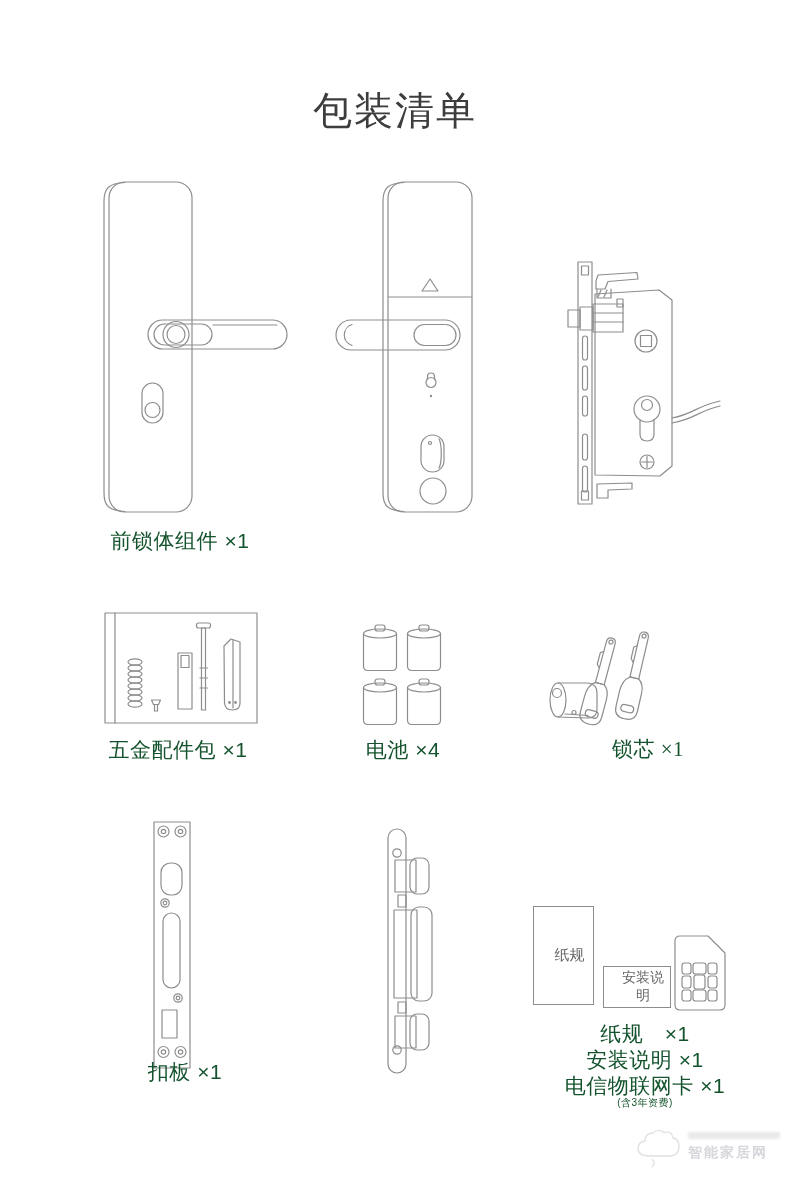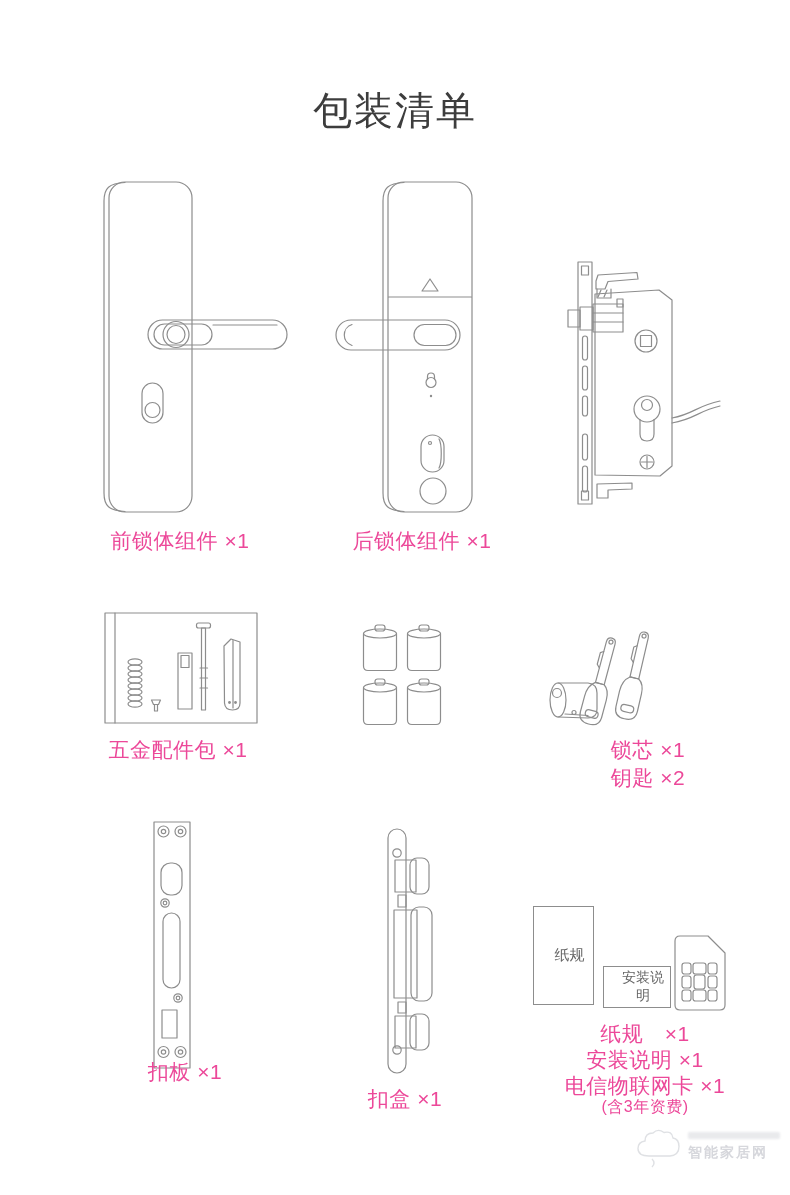--- a/index.html
+++ b/index.html
@@ -8,24 +8,24 @@
     position:relative; width:790px; height:1195px; margin:0 auto;
     background:#ffffff; overflow:hidden;
     font-family:"Liberation Sans", sans-serif;
   }
   .title {
     position:absolute; left:0; top:84px; width:790px;
     text-align:center; font-size:39px; font-weight:400;
     letter-spacing:2px; color:#3d3d3d;
   }
   .label {
-    position:absolute; font-size:21px; color:#ec4899;
+    position:absolute; font-size:21px; color:#14532d;
     text-align:center; letter-spacing:0.5px; line-height:1.2;
   }
-  .label.small { font-size:16px; }
+  .label.small { font-size:10px; }
   .illus { position:absolute; }
   .draw { fill:none; stroke:#8d8d8d; stroke-width:1.2; stroke-linejoin:round; stroke-linecap:round; }
   .dot  { fill:#8d8d8d; stroke:none; }
   .docbox {
     position:absolute; border:1.2px solid #8d8d8d; background:#fff;
     display:flex; align-items:center; justify-content:center;
     color:#666; text-align:center;padding-left:12px;
   }
   .watermark { position:absolute; left:632px; top:1120px; width:158px; height:58px; opacity:0.85; }
   .wm-cloud { position:absolute; left:0; top:6px; }
@@ -102,21 +102,20 @@
     <path class="draw" d="M 78,171.5 L 78,186 Q 78,193 85,193 Q 92,193 92,186 L 92,171.5"></path>
     <circle class="draw" cx="85" cy="214" r="7"></circle>
     <line class="draw" x1="85" y1="208.5" x2="85" y2="219.5"></line>
     <line class="draw" x1="79.5" y1="214" x2="90.5" y2="214"></line>
     <path class="draw" d="M 35,244 L 35,236 L 70,235 L 70,241 L 46,242 L 46,250 L 35,250 Z"></path>
     <path class="draw" d="M 110,170 C 132,166 134,158 158,153"></path>
     <path class="draw" d="M 110,175 C 133,171 136,163 158,158"></path>
   </svg>
 
   <div class="label" style="left:80px;  top:528px; width:200px;">前锁体组件 ×1</div>
-  <div class="label" style="left:322px; top:528px; width:200px;">后锁体组件 ×1</div>
 
   <svg class="illus" style="left:100px; top:610px;" width="160" height="122" viewBox="0 0 160 122">
     <rect class="draw" x="5" y="3" width="152" height="110"></rect>
     <line class="draw" x1="15" y1="3" x2="15" y2="113"></line>
     <ellipse class="draw" cx="35" cy="52" rx="7" ry="3.2"></ellipse>
     <ellipse class="draw" cx="35" cy="58" rx="7" ry="3.2"></ellipse>
     <ellipse class="draw" cx="35" cy="64" rx="7" ry="3.2"></ellipse>
     <ellipse class="draw" cx="35" cy="70" rx="7" ry="3.2"></ellipse>
     <ellipse class="draw" cx="35" cy="76" rx="7" ry="3.2"></ellipse>
     <ellipse class="draw" cx="35" cy="82" rx="7" ry="3.2"></ellipse>
@@ -164,22 +163,22 @@
     <path class="draw" d="M 15,68 L 45,68 Q 54,69 54,78 L 54,94 Q 54,103 45,103 L 15,102"></path>
     <ellipse class="draw" cx="15" cy="85" rx="8" ry="17"></ellipse>
     <circle class="draw" cx="14" cy="78" r="4.5"></circle>
     <circle class="draw" cx="31" cy="97.5" r="2"></circle>
     <line class="draw" x1="22" y1="99" x2="45" y2="100.5"></line>
     <use href="#key" transform="translate(57,22) rotate(15 11 3)"></use>
     <use href="#key" transform="translate(90,16) rotate(13 11 3)"></use>
   </svg>
 
   <div class="label" style="left:78px;  top:737px; width:200px;">五金配件包 ×1</div>
-  <div class="label" style="left:548px; top:737px; width:200px;">锁芯 ×1</div>
-  <div class="label" style="left:548px; top:765px; width:200px;">钥匙 ×2</div>
+  <div class="label" style="left:303px; top:737px; width:200px;">电池 ×4</div>
+  <div class="label" style="left:548px; top:737px; width:200px;font-family:Liberation Serif, serif;">锁芯 ×1</div>
 
   <svg class="illus" style="left:150px; top:820px;" width="44" height="252" viewBox="0 0 44 252">
     <rect class="draw" x="4" y="2" width="36" height="246"></rect>
     <circle class="draw" cx="13.5" cy="11.5" r="5.5"></circle>
       <circle class="draw" cx="13.5" cy="11.5" r="2.2"></circle>
     <circle class="draw" cx="30.5" cy="11.5" r="5.5"></circle>
       <circle class="draw" cx="30.5" cy="11.5" r="2.2"></circle>
     <rect class="draw" x="11" y="43" width="21" height="32" rx="9.5"></rect>
     <circle class="draw" cx="15" cy="83" r="4.2"></circle>
       <circle class="draw" cx="15" cy="83" r="1.8"></circle>
@@ -220,21 +219,20 @@
     <rect class="draw" x="34" y="28" width="9" height="11" rx="2.5"></rect>
     <rect class="draw" x="8" y="41" width="9" height="12" rx="2.5"></rect>
     <rect class="draw" x="20" y="40" width="11" height="14" rx="2.5"></rect>
     <rect class="draw" x="34" y="41" width="9" height="12" rx="2.5"></rect>
     <rect class="draw" x="8" y="55" width="9" height="11" rx="2.5"></rect>
     <rect class="draw" x="19" y="55" width="13" height="11" rx="2.5"></rect>
     <rect class="draw" x="34" y="55" width="9" height="11" rx="2.5"></rect>
   </svg>
 
   <div class="label" style="left:85px;  top:1059px; width:200px;">扣板 ×1</div>
-  <div class="label" style="left:305px; top:1086px; width:200px;">扣盒 ×1</div>
   <div class="label" style="left:535px; top:1021px; width:220px;">纸规　×1</div>
   <div class="label" style="left:535px; top:1047px; width:220px;">安装说明 ×1</div>
   <div class="label" style="left:535px; top:1073px; width:220px;">电信物联网卡 ×1</div>
   <div class="label small" style="left:535px; top:1097px; width:220px;">(含3年资费)</div>
 
   <div class="watermark">
     <svg class="wm-cloud" width="50" height="44" viewBox="0 0 50 44">
       <path d="M 17,30 Q 6,30 6,22.5 Q 6,16 13,15 Q 13,7 21,7 Q 26,2 32,6.5 Q 40,4.5 41,12 Q 47,13 47,20.5 Q 47,29 38,30 Z" fill="none" stroke="rgba(130,135,150,0.30)" stroke-width="1.4"></path>
       <path d="M 20,33 Q 24,37 20,41" fill="none" stroke="rgba(130,135,150,0.30)" stroke-width="1.4"></path>
     </svg>

